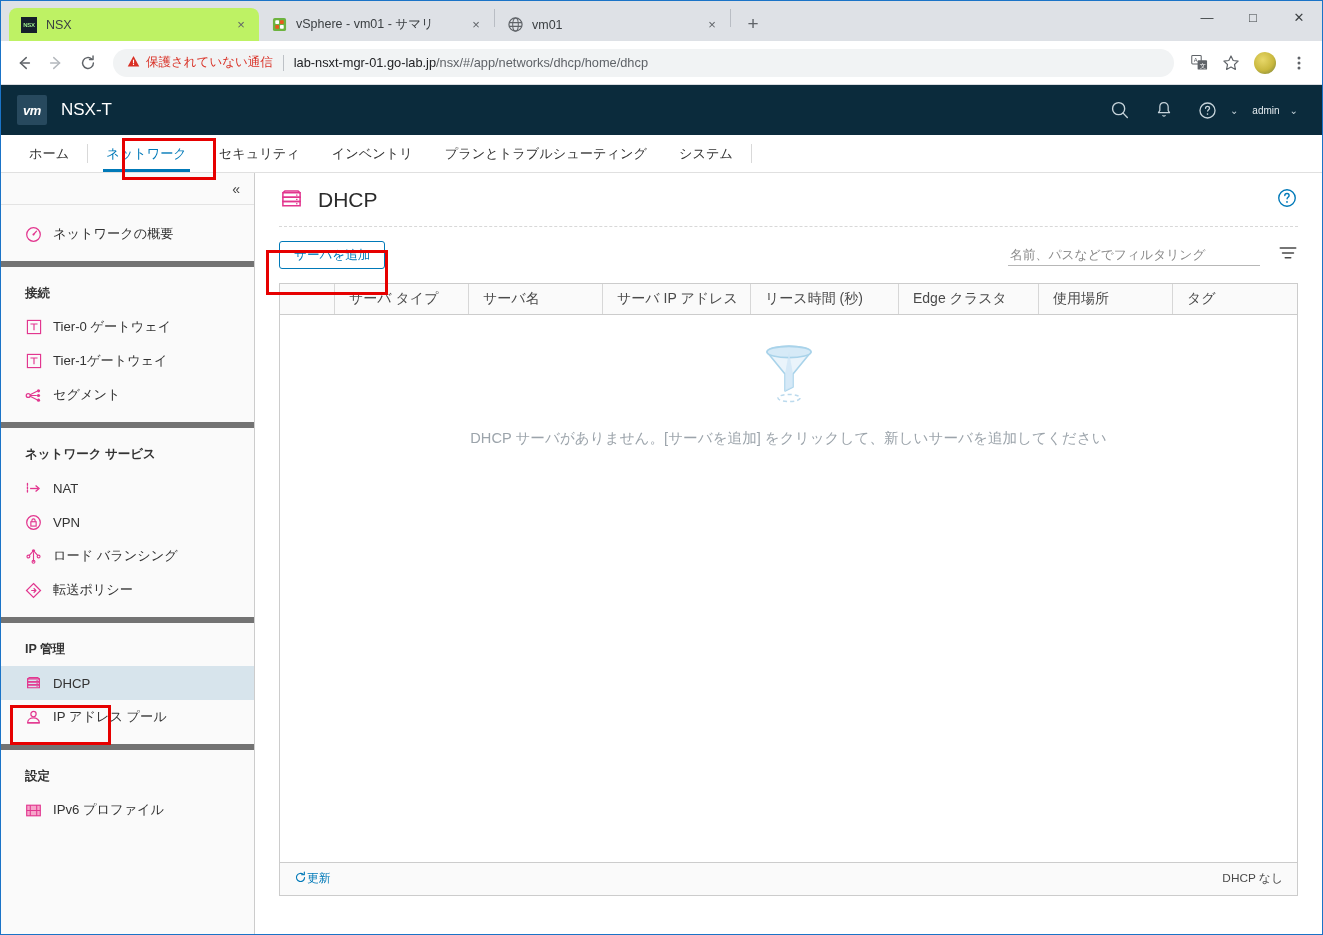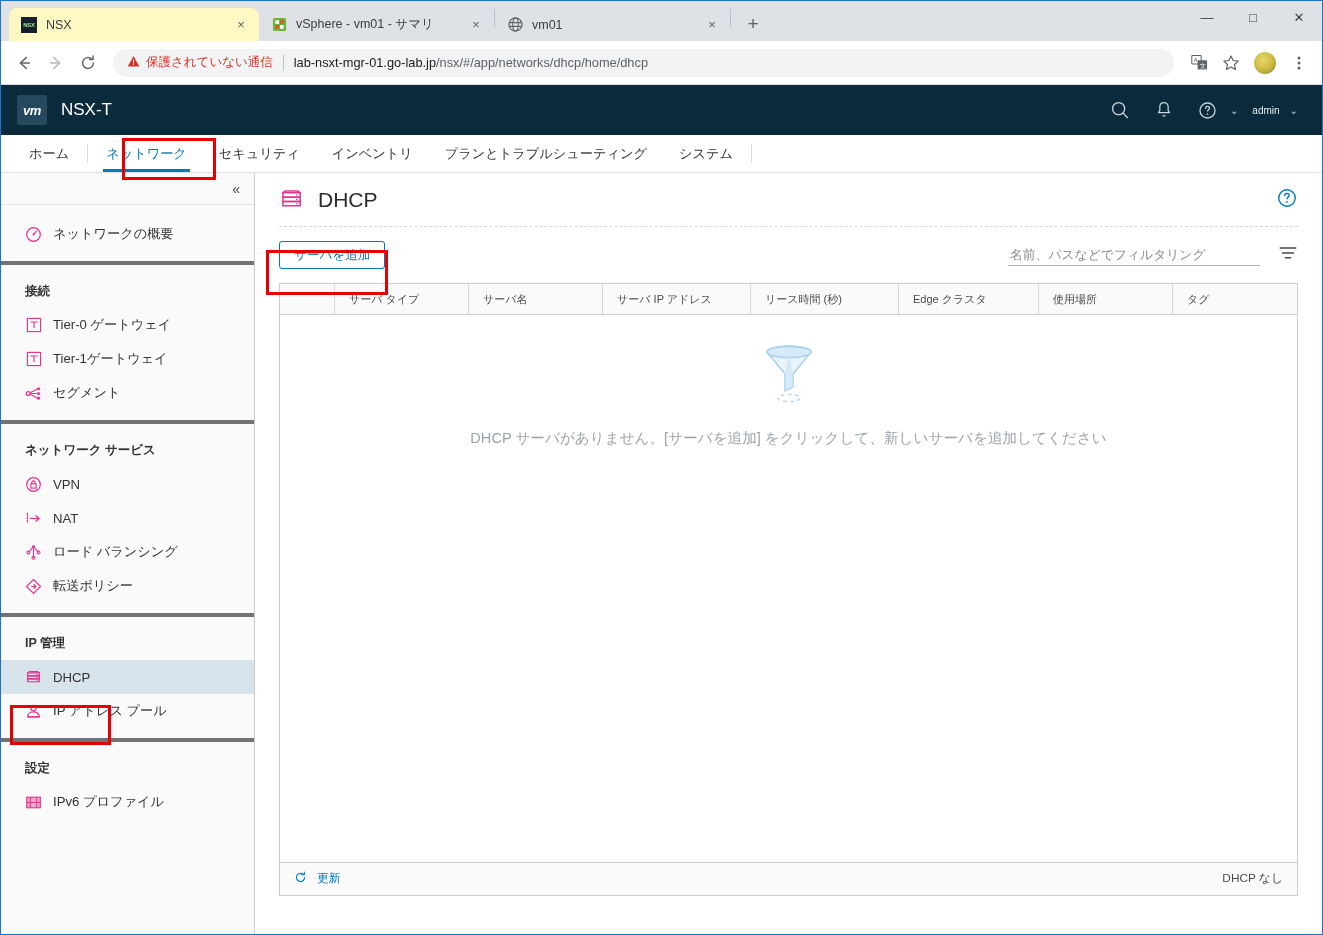--- a/index.html
+++ b/index.html
@@ -21,21 +21,21 @@
     height: 40px; background: #dee1e6;
     display: flex; align-items: flex-end;
     padding-left: 8px; position: relative;
   }
   .tab {
     height: 33px; display: flex; align-items: center;
     padding: 0 10px 0 12px; border-radius: 8px 8px 0 0;
     font-size: 12.5px; color: #3c4043; position: relative;
     min-width: 0;
   }
-  .tab.active { background: #fef9c3; width: 250px; justify-content: center; }
+  .tab.active { background: #bef264; width: 250px; justify-content: center; }
   .tab.inactive { background: #dee1e6; width: 235px; }
   .tab-sep {
     width: 1px; height: 18px; background: #b9bdc4; align-self: center;
     margin-bottom: 7px;
   }
   .tab-favicon {
     width: 16px; height: 16px; margin-right: 9px; flex: 0 0 16px;
     display: flex; align-items: center; justify-content: center;
   }
   .fav-nsx {
@@ -140,21 +140,21 @@
   .sidebar {
     width: 254px; flex: 0 0 254px; background: #fafafa;
     border-right: 1px solid #cccccc; display: flex; flex-direction: column;
     min-height: 0;
   }
   .collapse-row {
     height: 32px; display: flex; align-items: center; justify-content: flex-end;
     padding-right: 14px; border-bottom: 1px solid #e3e3e3;
   }
   .collapse-icon { color: #444; font-size: 14px; line-height: 1; }
-  .nav-group { padding: 12px 0 10px 0; border-bottom: 4px solid #737373; }
+  .nav-group { padding: 12px 0 10px 0; border-bottom: 6px solid #737373; }
   .nav-group.last { border-bottom: none; }
   .group-title {
     font-size: 12.5px; font-weight: bold; color: #333;
     padding: 6px 0 8px 24px;
   }
   .nav-item {
     display: flex; align-items: center; height: 34px;
     padding-left: 24px; font-size: 13.2px; color: #333333; gap: 11px;
   }
   .nav-item.selected { background: #d7e4ec; }
@@ -202,38 +202,38 @@
   .datagrid {
     flex: 1 1 auto; min-height: 0; border: 1px solid #cccccc;
     display: flex; flex-direction: column; margin-bottom: 38px;
     background: #ffffff;
   }
   .grid-head {
     height: 31px; background: #fafafa; border-bottom: 1px solid #cccccc;
     display: flex; align-items: stretch; flex: 0 0 31px;
   }
   .gh-cell {
-    display: flex; align-items: center; font-size: 11px;
+    display: flex; align-items: center; font-size: 14px;
     color: #4a4a4a; padding-left: 14px; position: relative;
     border-left: 1px solid #d7d7d7; white-space: nowrap;
   }
   .gh-cell.first { border-left: none; }
   .grid-body {
     flex: 1 1 auto; min-height: 0; display: flex;
     flex-direction: column; align-items: center; padding-top: 28px;
   }
   .empty-msg {
     font-size: 14.6px; color: #9ca4ab; margin-top: 20px; text-align: center;
   }
   .grid-foot {
     height: 33px; border-top: 1px solid #cccccc; background: #fafafa;
     display: flex; align-items: center; padding: 0 14px; flex: 0 0 33px;
   }
   .refresh {
-    display: flex; align-items: center; gap: 10px;
+    display: flex; align-items: center; gap: 0;
     color: #0079b8; font-size: 11.8px;
   }
   .gf-spacer { flex: 1 1 auto; }
   .count-text { font-size: 11.8px; color: #4a4a4a; }
 
   
   .annot {
     position: absolute; border: 3px solid #e60000;
     pointer-events: none; z-index: 50;
   }
@@ -443,36 +443,36 @@
             </span>
             <span>セグメント</span>
           </div>
         </div>
 
         <div class="nav-group">
           <div class="group-title">ネットワーク サービス</div>
           <div class="nav-item">
             <span class="nav-ico">
               <svg width="17" height="17" viewBox="0 0 18 18">
+                    <path d="M2.6 3.6v10.8" stroke="#e2368f" stroke-width="1.4" stroke-linecap="round" stroke-dasharray="2 1.6"></path>
+                    <path d="M5.4 9h8.4" stroke="#e2368f" stroke-width="1.4"></path>
+                    <path d="M11.2 5.8L15 9l-3.8 3.2" fill="none" stroke="#e2368f" stroke-width="1.4" stroke-linejoin="round"></path>
+                  </svg>
+            </span>
+            <span>NAT</span>
+          </div>
+          <div class="nav-item">
+            <span class="nav-ico">
+              <svg width="17" height="17" viewBox="0 0 18 18">
                     <circle cx="9" cy="9" r="7.2" fill="none" stroke="#e2368f" stroke-width="1.3"></circle>
                     <rect x="6.2" y="8.2" width="5.6" height="4.6" fill="none" stroke="#e2368f" stroke-width="1.2"></rect>
                     <path d="M7.3 8.2V6.9a1.7 1.7 0 013.4 0v1.3" fill="none" stroke="#e2368f" stroke-width="1.2"></path>
                   </svg>
             </span>
             <span>VPN</span>
-          </div>
-          <div class="nav-item">
-            <span class="nav-ico">
-              <svg width="17" height="17" viewBox="0 0 18 18">
-                    <path d="M2.6 3.6v10.8" stroke="#e2368f" stroke-width="1.4" stroke-linecap="round" stroke-dasharray="2 1.6"></path>
-                    <path d="M5.4 9h8.4" stroke="#e2368f" stroke-width="1.4"></path>
-                    <path d="M11.2 5.8L15 9l-3.8 3.2" fill="none" stroke="#e2368f" stroke-width="1.4" stroke-linejoin="round"></path>
-                  </svg>
-            </span>
-            <span>NAT</span>
           </div>
           <div class="nav-item">
             <span class="nav-ico">
               <svg width="17" height="17" viewBox="0 0 18 18">
                     <circle cx="9" cy="3.2" r="1.8" fill="#e2368f"></circle>
                     <circle cx="3.6" cy="9" r="1.5" fill="none" stroke="#e2368f" stroke-width="1.2"></circle>
                     <circle cx="14.4" cy="9" r="1.5" fill="none" stroke="#e2368f" stroke-width="1.2"></circle>
                     <circle cx="9" cy="14.6" r="1.5" fill="none" stroke="#e2368f" stroke-width="1.2"></circle>
                     <path d="M9 5v9.6M7.6 4.4L4.6 7.9M10.4 4.4l3 3.5" stroke="#e2368f" stroke-width="1.2"></path>
                   </svg>

